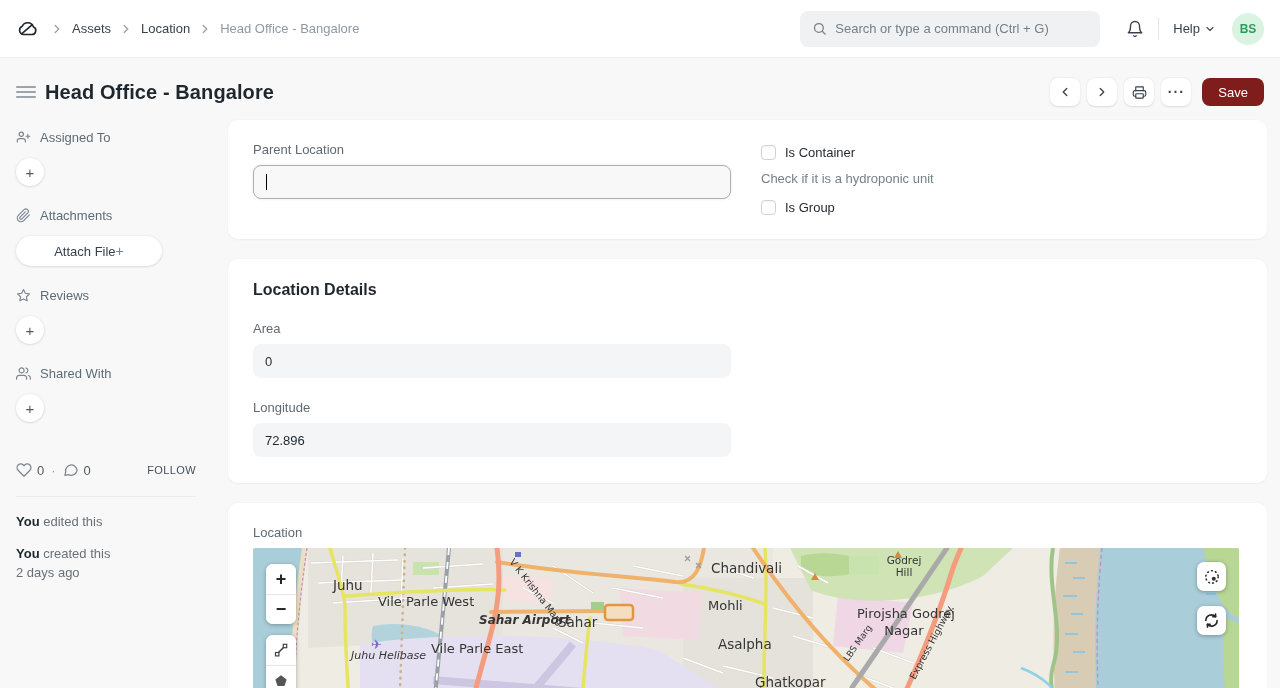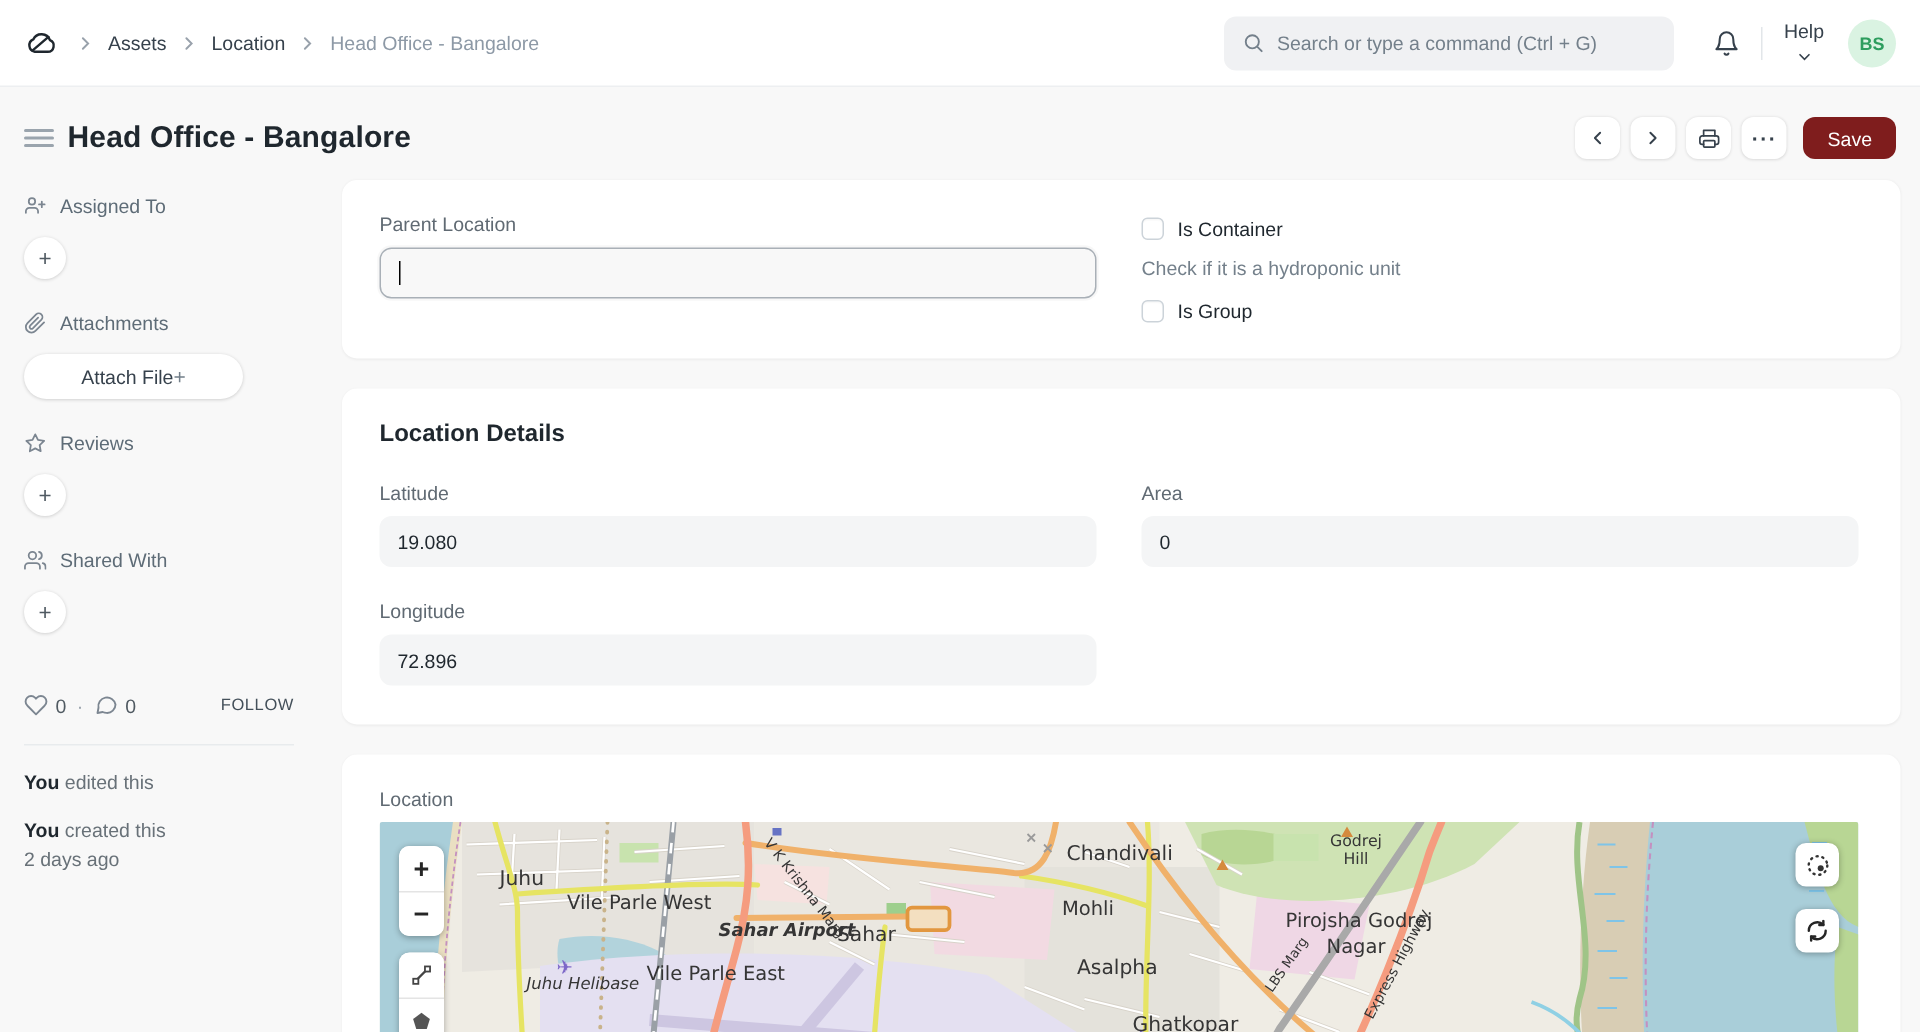--- a/index.html
+++ b/index.html
@@ -12,21 +12,21 @@
   .crumbs { display:flex; align-items:center; gap:8px; }
   .logo { width:26px; height:26px; display:flex; align-items:center; }
   .crumb-sep { color:#98a1ab; display:flex; }
   .crumb { color:#36414c; text-decoration:none; }
   .crumb.current { color:#8d99a6; }
   .nav-right { margin-left:auto; display:flex; align-items:center; }
   .searchbar { width:300px; height:36px; background:#f0f1f3; border-radius:8px;
     display:flex; align-items:center; gap:8px; padding:0 12px; color:#74808b; margin-right:26px;}
   .bell { color:#36414c; display:flex; margin-right:14px; cursor:pointer;}
   .nav-divider { width:1px; height:22px; background:#e2e6e9; margin-right:14px; }
-  .help { display:flex; align-items:center; gap:4px; color:#36414c; margin-right:16px; cursor:pointer;flex-direction:column;}
+  .help { display:flex; align-items:center; gap:4px; color:#36414c; margin-right:16px; cursor:pointer;}
   .avatar { width:32px; height:32px; border-radius:50%; background:#daf3e2; color:#2d9d5e;
     font-weight:bold; font-size:12px; display:flex; align-items:center; justify-content:center; cursor:pointer;}
 
   
   .page-head { height:62px; display:flex; align-items:center; padding:6px 16px 0 16px; }
   .menu-toggle { width:20px; display:flex; flex-direction:column; gap:3px; margin-right:9px; cursor:pointer;}
   .menu-toggle i { height:2px; background:#9aa4ad; border-radius:1px; display:block;}
   .page-title { font-size:20px; font-weight:700; letter-spacing:.1px; }
   .head-actions { margin-left:auto; display:flex; align-items:center; gap:7px; }
   .icon-btn { width:30px; height:28px; background:#fff; border:none; border-radius:8px;
@@ -281,24 +281,20 @@
           <input type="checkbox" class="checkbox" style="">
           <span>Is Group</span>
         </div>
       </div>
     </section>
 
     <section class="card">
       <h2 class="section-heading">Location Details</h2>
       <div class="grid2">
         <div>
-          <label class="field-label">Latitude</label>
-          <input class="tinput" value="19.080" style="">
-        </div>
-        <div>
           <label class="field-label">Area</label>
           <input class="tinput" value="0" style="">
         </div>
       </div>
       <div class="row-gap"></div>
       <div class="grid2">
         <div>
           <label class="field-label">Longitude</label>
           <input class="tinput" value="72.896" style="">
         </div>

